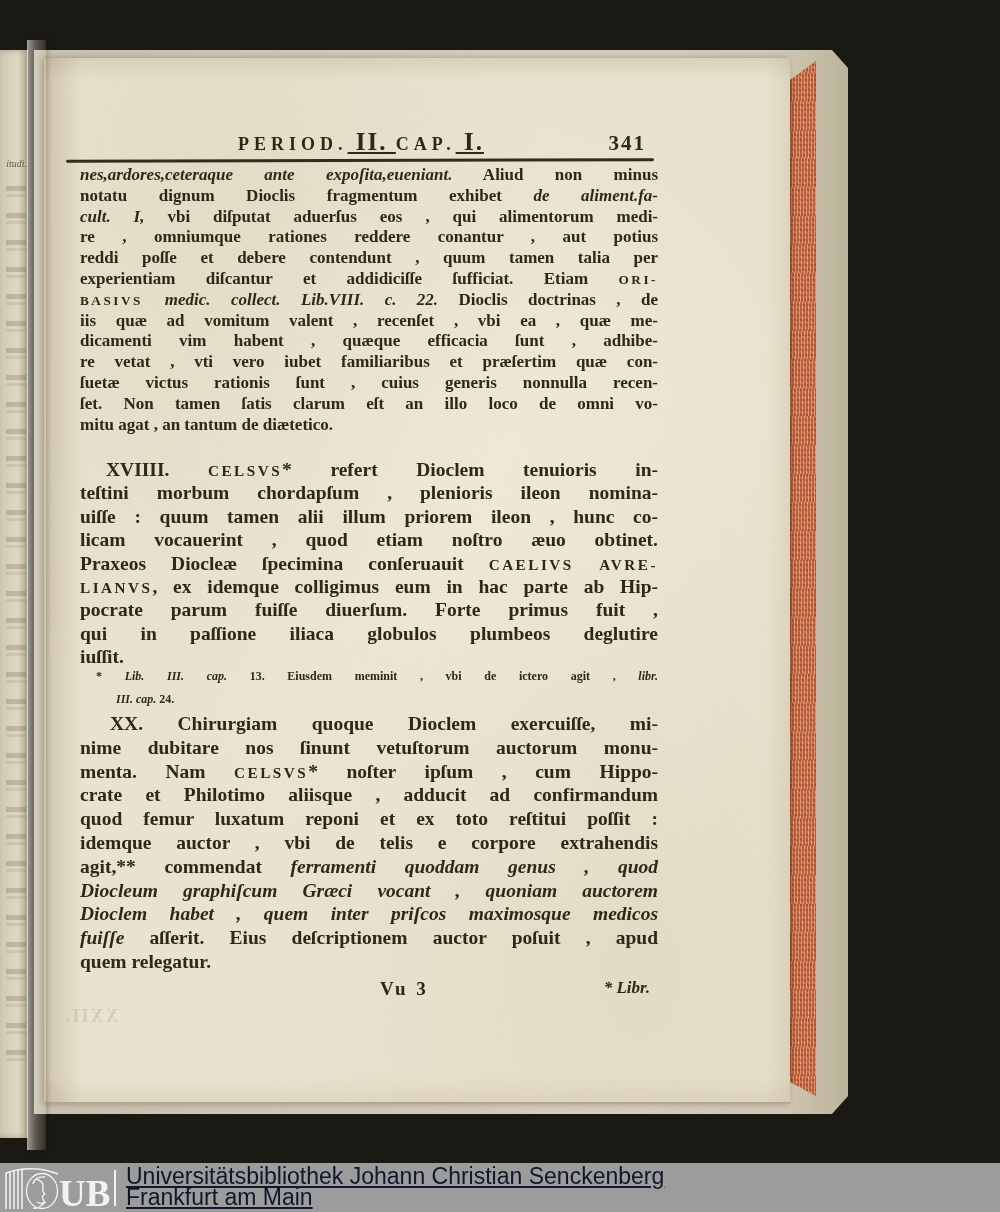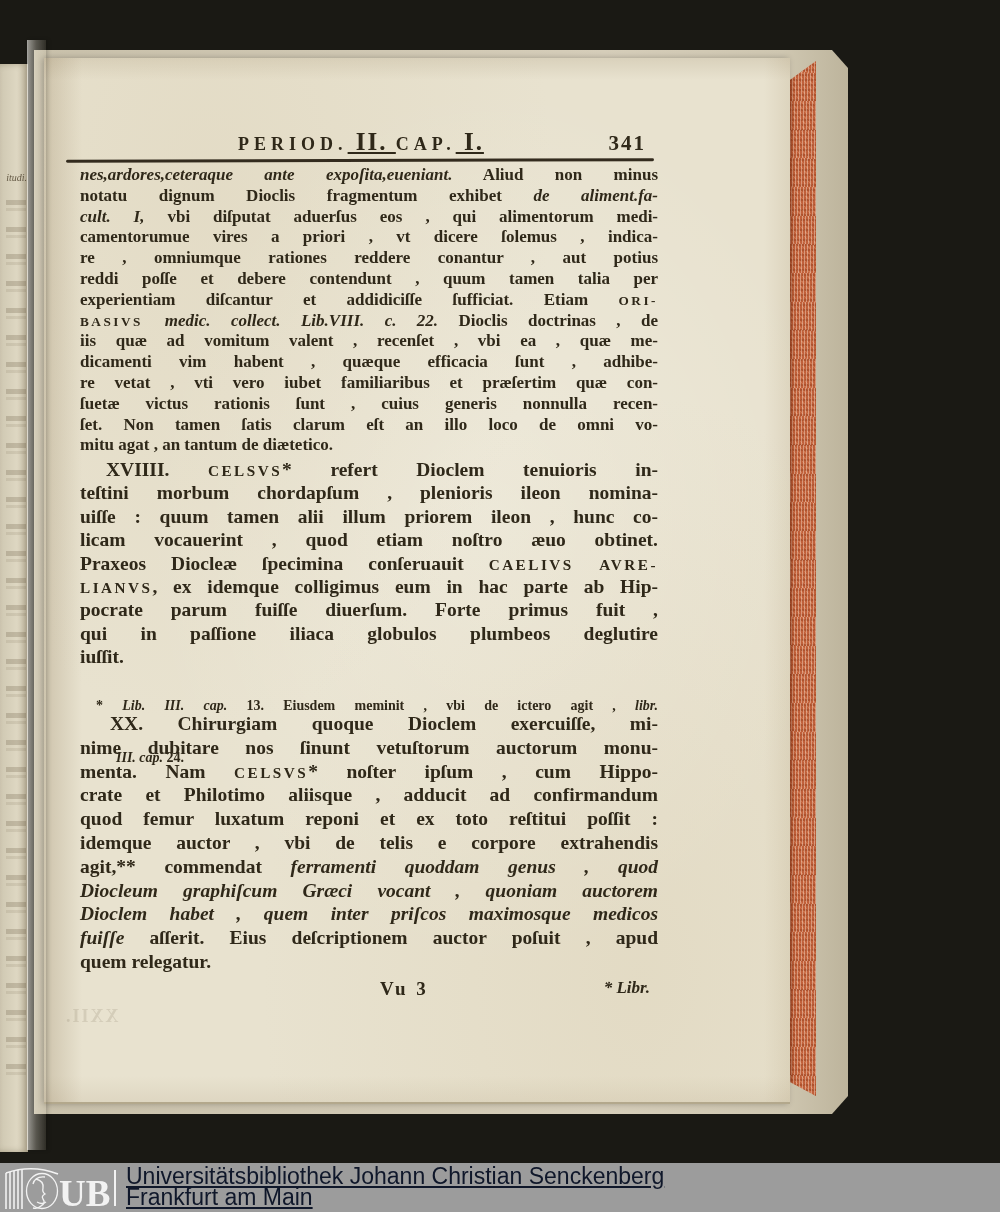--- a/index.html
+++ b/index.html
@@ -1,20 +1,20 @@
 <!DOCTYPE html>
 <html><head>
 <meta charset="utf-8">
 <style>
   html,body{margin:0;padding:0;background:#111;}
   #screen{position:relative;width:1000px;height:1212px;overflow:hidden;
           background:#1a1914;font-family:"Liberation Serif","DejaVu Serif",serif;}
 
   
-  .neighbor{position:absolute;left:0;top:64px;width:28px;height:1088px;
+  .neighbor{position:absolute;left:0;top:50px;width:28px;height:1088px;
             background:linear-gradient(90deg,#cfc8b2,#ded7c2 60%,#d3ccb6);
             box-shadow:inset -4px 0 6px rgba(80,65,40,.35);}
   .neighbor .smudges{position:absolute;right:2px;top:120px;width:20px;height:900px;
             background:repeating-linear-gradient(180deg,transparent 0 16px,rgba(90,75,50,.28) 16px 21px,transparent 21px 24px,rgba(90,75,50,.14) 24px 27px);
             filter:blur(.6px);opacity:.8;}
   .neighbor .frag{position:absolute;right:1px;top:108px;font-size:10px;font-style:italic;
             color:rgba(70,58,38,.8);filter:blur(.4px);}
   .film{position:absolute;left:27px;top:40px;width:18px;height:1110px;
         background:linear-gradient(90deg,rgba(252,250,242,.55),rgba(235,230,214,.30) 45%,rgba(205,198,180,.12));
         border-left:1px solid rgba(255,255,255,.55);
@@ -59,21 +59,21 @@
 
   .para{position:absolute;left:8px;width:578px;}
   .line{text-align:justify;text-align-last:justify;white-space:normal;overflow:visible;}
   .line.short{text-align-last:left;}
   .seg-r{font-style:normal;}
   .seg-i{font-style:italic;}
   .seg-sc{font-size:.78em;letter-spacing:2.5px;}
 
   .para-p1 .line{font-size:17px;line-height:20.8px;height:20.8px;}
   .para-p18 .line{font-size:19.5px;line-height:23.4px;height:23.4px;}
-  .para-fn .line{font-size:14px;line-height:23px;height:23px;margin-top:29px;}
+  .para-fn .line{font-size:12px;line-height:23px;height:23px;}
   .para-p20 .line{font-size:19.5px;line-height:23.8px;height:23.8px;}
 
   .para-p1{top:107px;} .para-p18{top:400px;} .para-fn{top:607px;} .para-p20{top:654px;}
 
   .sig-row{position:absolute;top:920px;left:0;width:100%;height:26px;}
   .sig{position:absolute;left:308px;font-size:19px;letter-spacing:3px;}
   .note{position:absolute;right:0;font-size:17px;font-style:italic;}
 
   .showthrough{position:absolute;left:20px;top:948px;font-size:18px;color:rgba(80,65,40,.8);
         opacity:.16;transform:scaleX(-1);filter:blur(.7px);letter-spacing:2px;font-weight:bold;}
@@ -105,21 +105,20 @@
       <div class="header-row">
         <div class="running-title"><div class="line short"><span class="seg-hs">PERIOD.</span><span class="seg-hl"> II. </span><span class="seg-hs">CAP.</span><span class="seg-hl"> I.</span></div></div>
         <div class="page-number">341</div>
       </div>
       <div class="rule"></div>
 
       <div class="para para-p1">
           <div class="line"><span class="seg-i">nes,ardores,ceteraque ante expoſita,eueniant.</span><span class="seg-r"> Aliud non minus</span></div>
           <div class="line"><span class="seg-r">notatu dignum Dioclis fragmentum exhibet </span><span class="seg-i">de aliment.fa-</span></div>
           <div class="line"><span class="seg-i">cult. I,</span><span class="seg-r"> vbi diſputat aduerſus eos , qui alimentorum medi-</span></div>
-          <div class="line"><span class="seg-r">camentorumue vires a priori , vt dicere ſolemus , indica-</span></div>
           <div class="line"><span class="seg-r">re , omniumque rationes reddere conantur , aut potius</span></div>
           <div class="line"><span class="seg-r">reddi poſſe et debere contendunt , quum tamen talia per</span></div>
           <div class="line"><span class="seg-r">experientiam diſcantur et addidiciſſe ſufficiat. Etiam </span><span class="seg-sc">ORI-</span></div>
           <div class="line"><span class="seg-sc">BASIVS </span><span class="seg-i">medic. collect. Lib.VIII. c. 22.</span><span class="seg-r"> Dioclis doctrinas , de</span></div>
           <div class="line"><span class="seg-r">iis quæ ad vomitum valent , recenſet , vbi ea , quæ me-</span></div>
           <div class="line"><span class="seg-r">dicamenti vim habent , quæque efficacia ſunt , adhibe-</span></div>
           <div class="line"><span class="seg-r">re vetat , vti vero iubet familiaribus et præſertim quæ con-</span></div>
           <div class="line"><span class="seg-r">ſuetæ victus rationis ſunt , cuius generis nonnulla recen-</span></div>
           <div class="line"><span class="seg-r">ſet. Non tamen ſatis clarum eſt an illo loco de omni vo-</span></div>
           <div class="line short"><span class="seg-r">mitu agat , an tantum de diætetico.</span></div>

